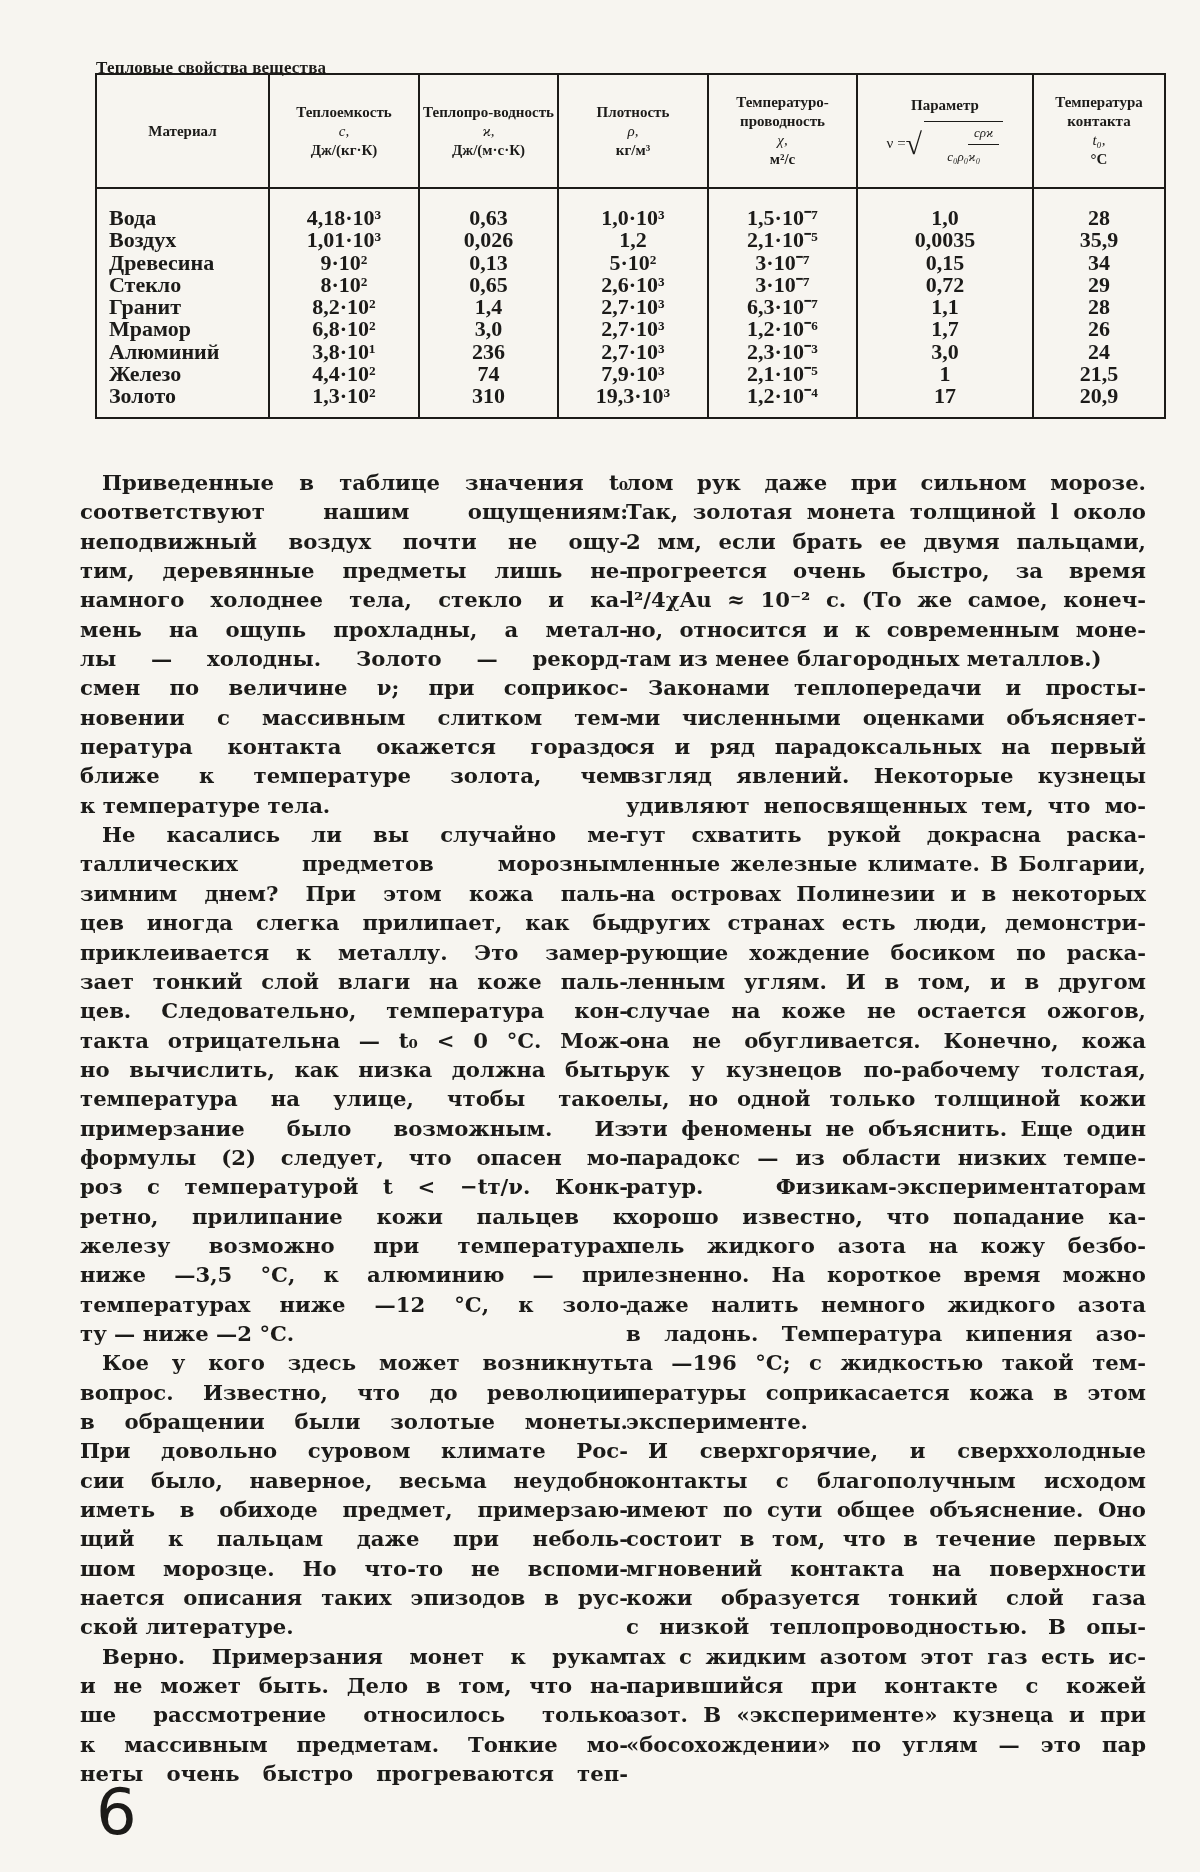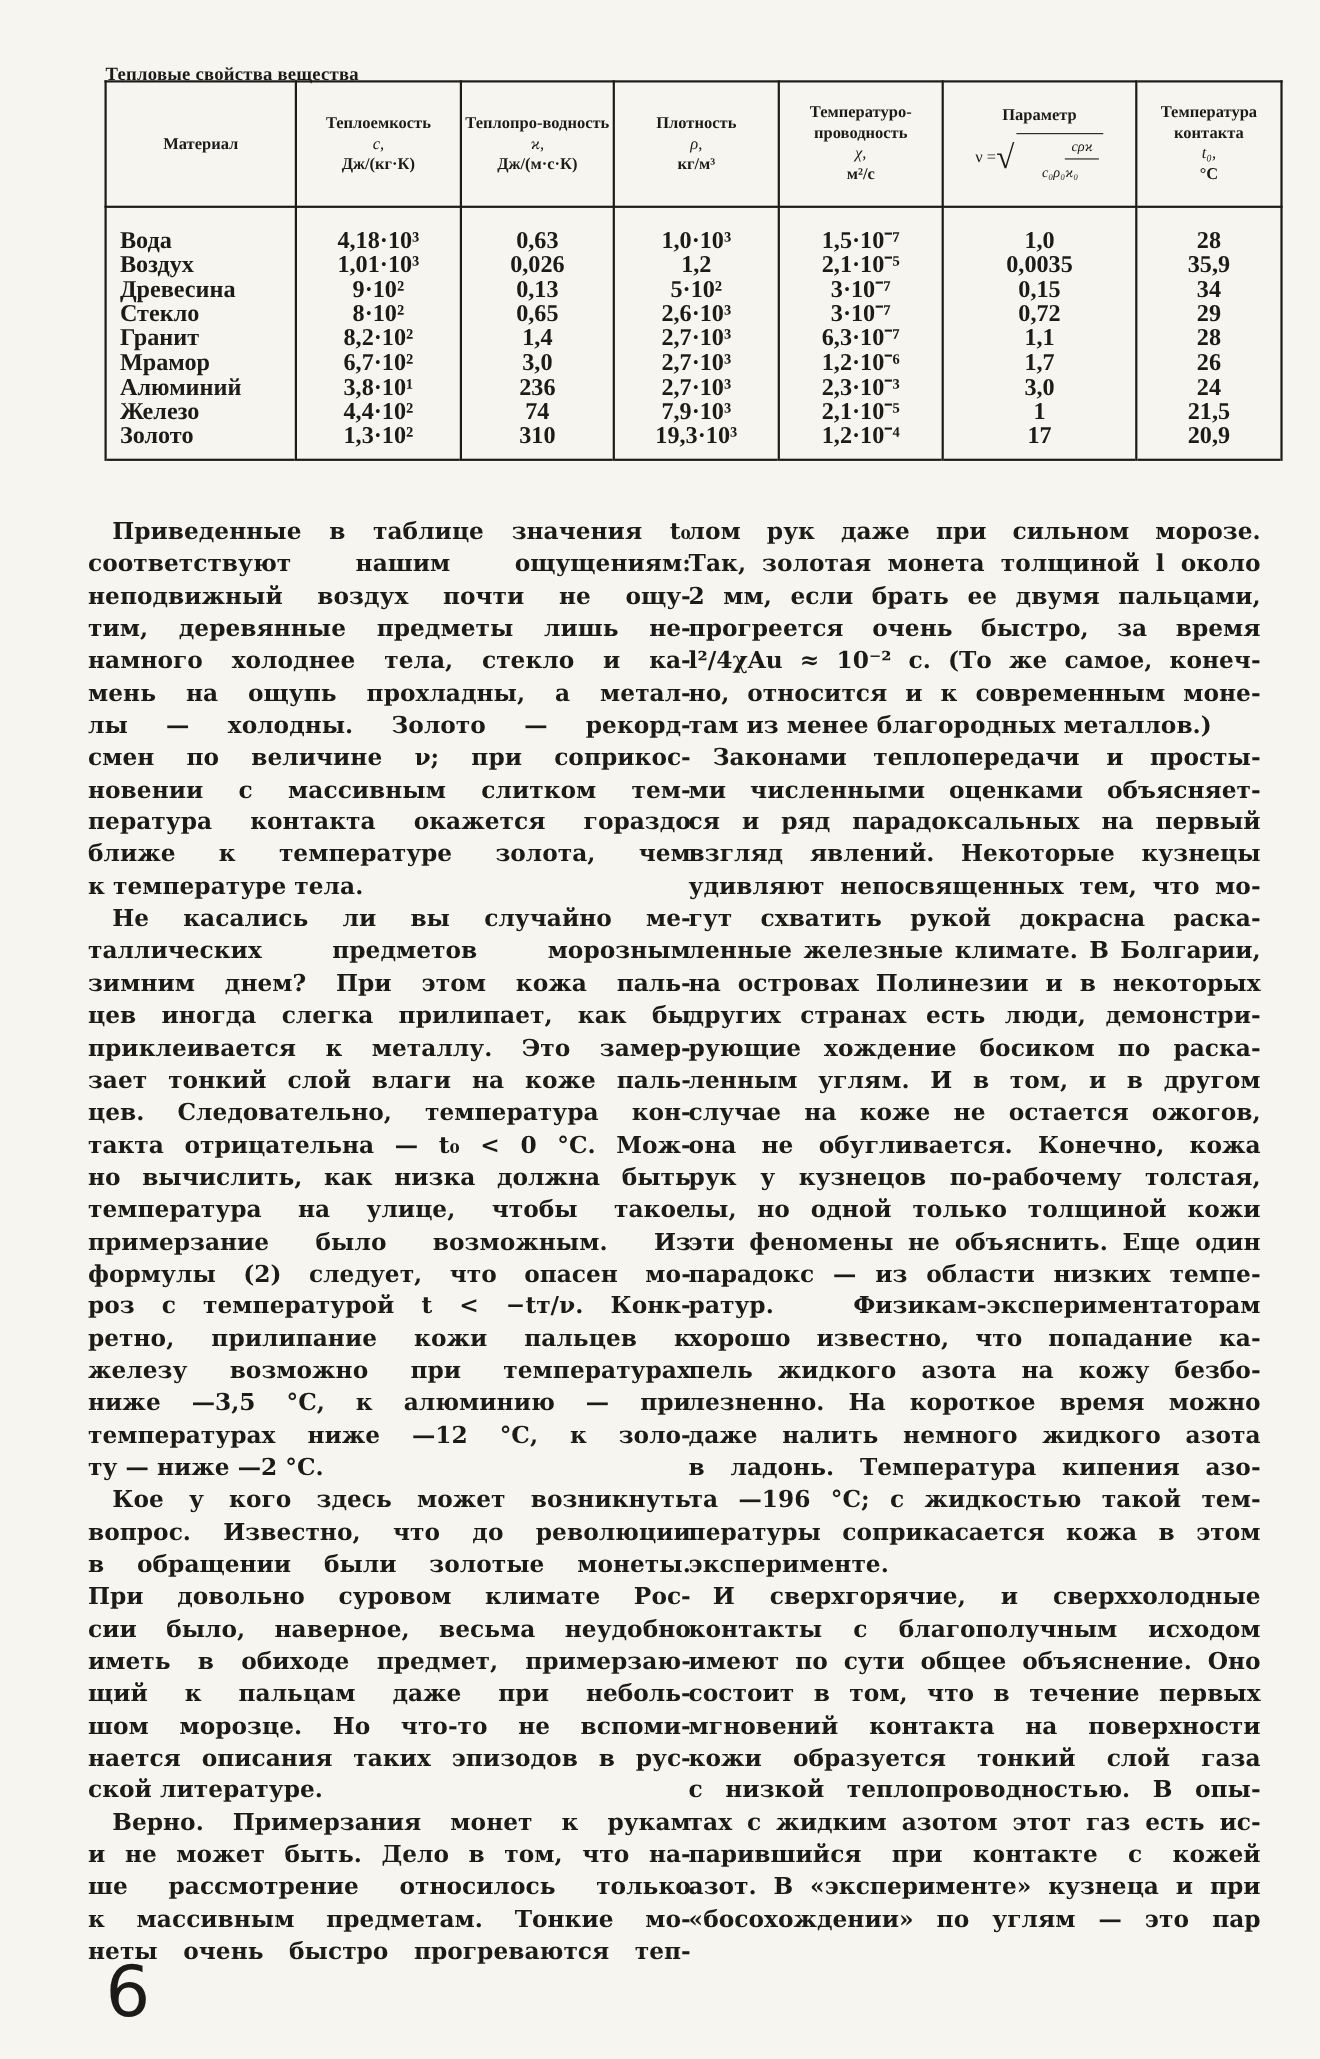--- a/index.html
+++ b/index.html
@@ -135,21 +135,21 @@
             <span class="v">Золото</span>
           </div>
         </td>
       <td class="c-num">
           <div class="cellwrap" id="col-c">
             <span class="v">4,18·10³</span>
             <span class="v">1,01·10³</span>
             <span class="v">9·10²</span>
             <span class="v">8·10²</span>
             <span class="v">8,2·10²</span>
-            <span class="v">6,7·10²</span>
+            <span class="v">6,8·10²</span>
             <span class="v">3,8·10¹</span>
             <span class="v">4,4·10²</span>
             <span class="v">1,3·10²</span>
           </div>
         </td>
       <td class="c-num">
           <div class="cellwrap" id="col-k">
             <span class="v">0,63</span>
             <span class="v">0,026</span>
             <span class="v">0,13</span>

